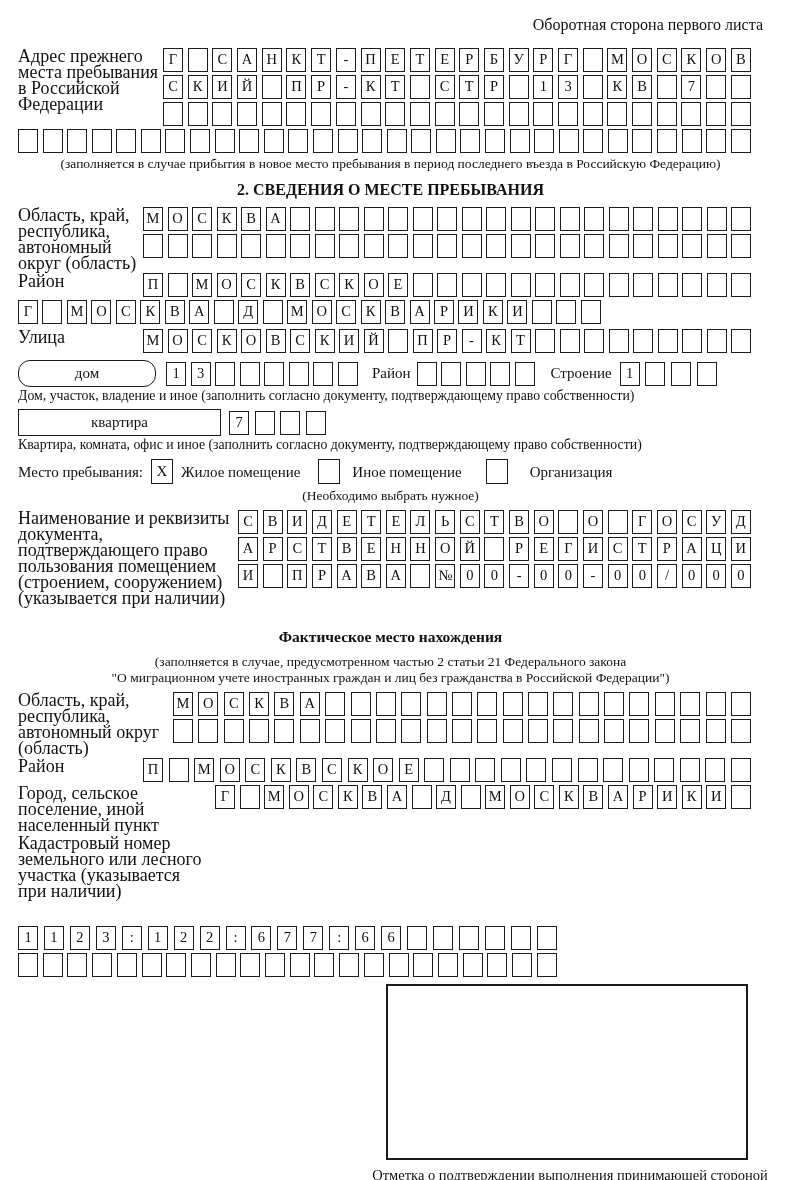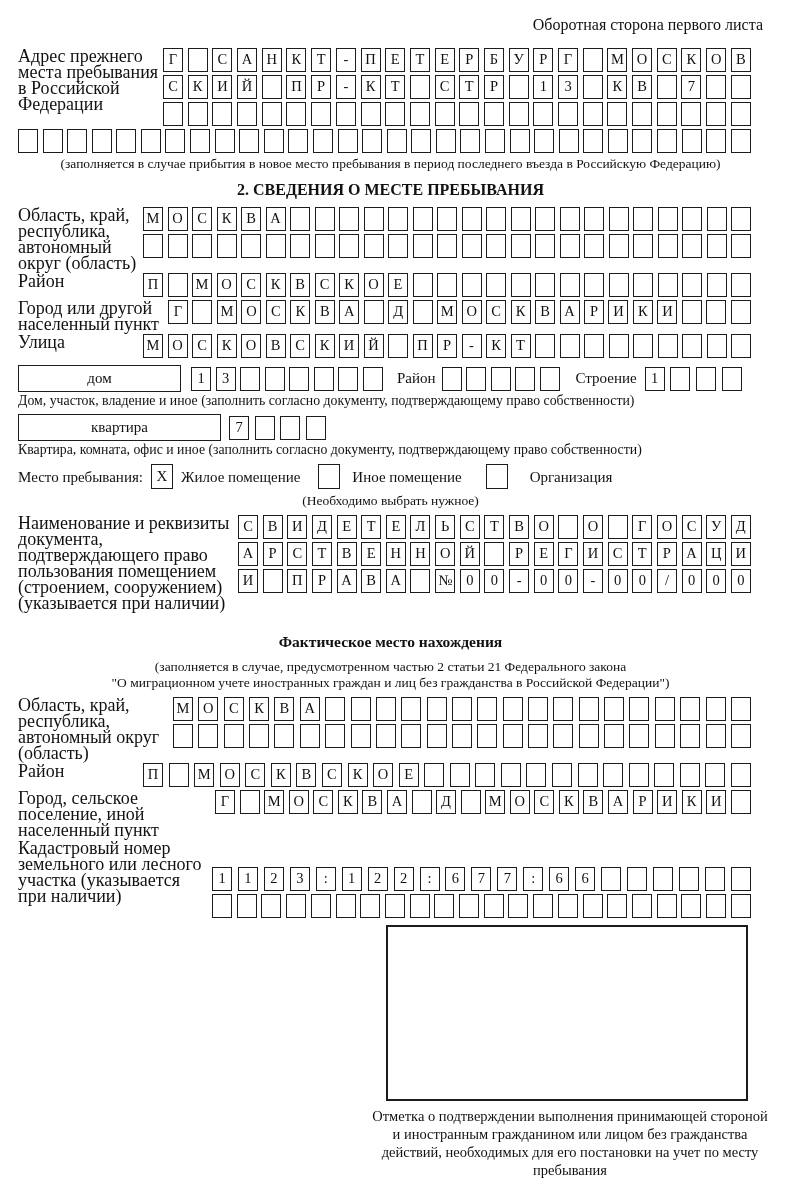--- a/index.html
+++ b/index.html
@@ -253,21 +253,20 @@
         <span class="cell"></span>
         <span class="cell"></span>
         <span class="cell"></span>
         <span class="cell"></span>
         <span class="cell"></span>
         <span class="cell"></span>
       </div>
   </div>
 
   <div class="frow">
-    <div class="flabel" style="width:150px;">Город или другой населенный пункт</div>
     <div class="cells" style="width:583px;">
         <span class="cell">Г</span>
         <span class="cell"></span>
         <span class="cell">М</span>
         <span class="cell">О</span>
         <span class="cell">С</span>
         <span class="cell">К</span>
         <span class="cell">В</span>
         <span class="cell">А</span>
         <span class="cell"></span>
@@ -314,21 +313,21 @@
         <span class="cell"></span>
         <span class="cell"></span>
         <span class="cell"></span>
         <span class="cell"></span>
         <span class="cell"></span>
         <span class="cell"></span>
       </div>
   </div>
 
   <div class="frow" style="margin-top:4px; align-items:center;">
-    <div class="wide-box" style="width:163px;">дом</div>
+    <div class="wide-box" style="width:138px;border-radius:12px;">дом</div>
     <div class="cells" style="width:192px; margin:0 0 0 10px;">
         <span class="cell">1</span>
         <span class="cell">3</span>
         <span class="cell"></span>
         <span class="cell"></span>
         <span class="cell"></span>
         <span class="cell"></span>
         <span class="cell"></span>
         <span class="cell"></span>
       </div>
@@ -558,21 +557,21 @@
         <span class="cell">В</span>
         <span class="cell">А</span>
         <span class="cell">Р</span>
         <span class="cell">И</span>
         <span class="cell">К</span>
         <span class="cell">И</span>
         <span class="cell"></span>
       </div>
   </div>
 
-  <div class="frow" style="margin-top:2px;">
+  <div class="frow" style="margin-top:2px;flex-direction:column;">
     <div class="flabel" style="width:194px;">Кадастровый номер земельного или лесного участка (указывается при наличии)</div>
     <div class="stack" style="width:539px; margin-top:27px;">
       <div class="cells">
           <span class="cell">1</span>
           <span class="cell">1</span>
           <span class="cell">2</span>
           <span class="cell">3</span>
           <span class="cell">:</span>
           <span class="cell">1</span>
           <span class="cell">2</span>

